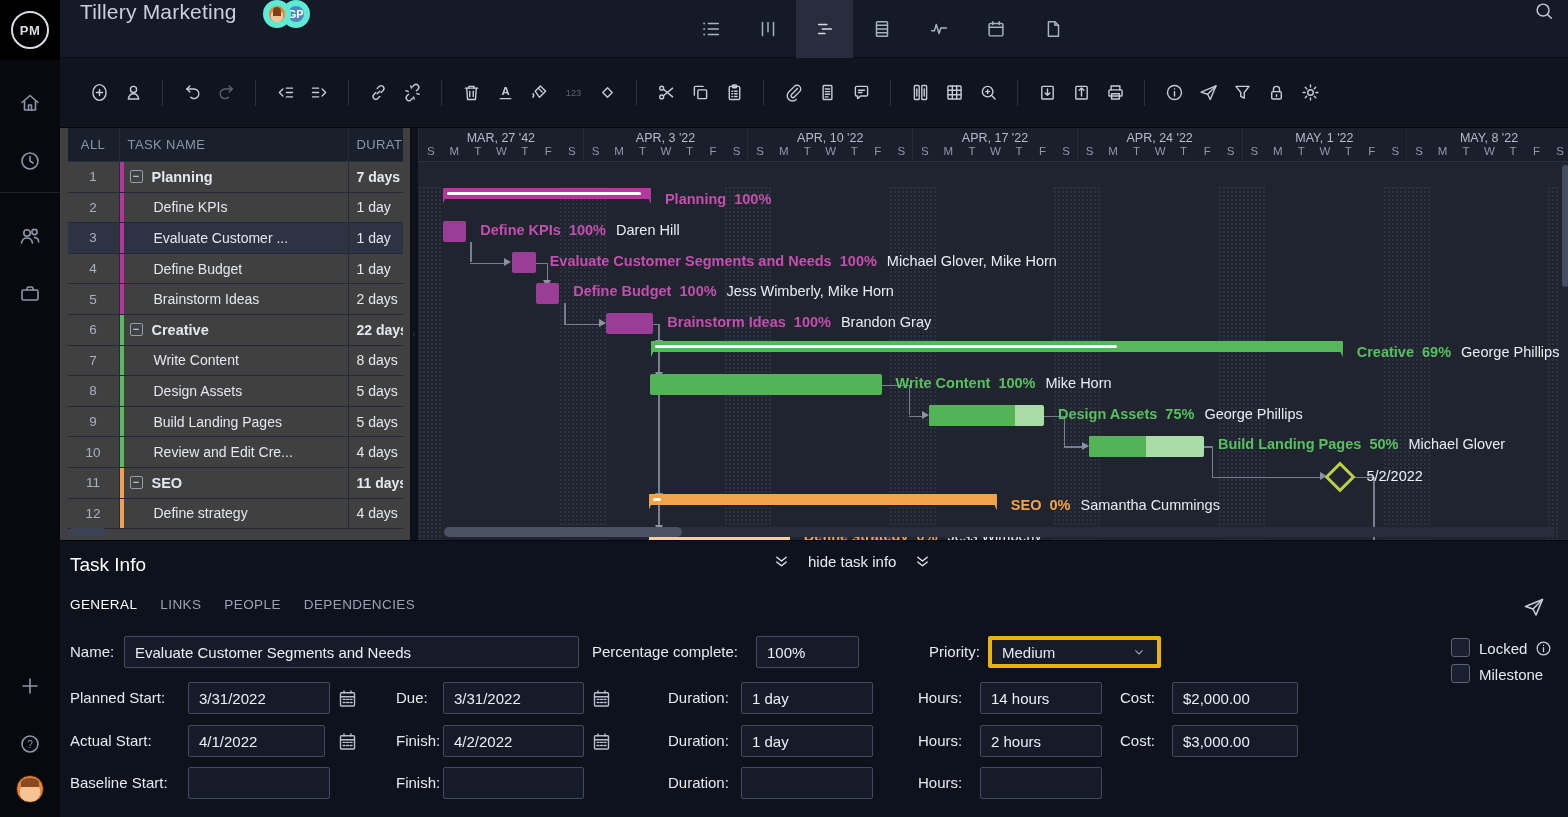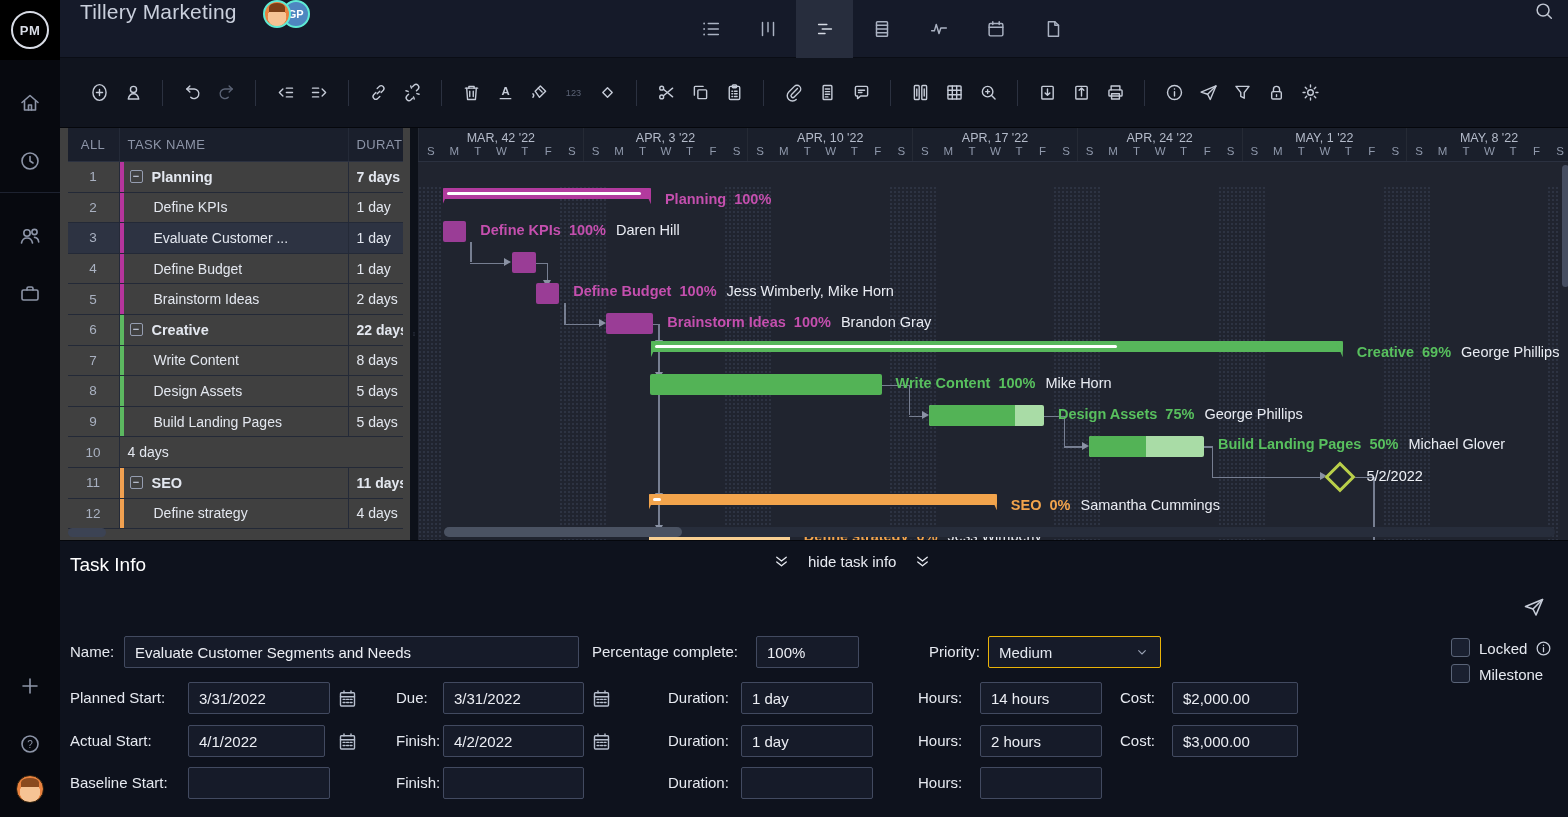--- a/index.html
+++ b/index.html
@@ -18,21 +18,21 @@
   .rail .icn { width:24px; height:24px; }
   .rail-avatar { width:28px; height:28px; border-radius:50%; background:radial-gradient(circle at 50% 62%, #f6c394 0 48%, #e9823f 50%);
     margin:16px 0 14px; border:1px solid #33240f; position:relative; overflow:hidden;}
   .rail-avatar:before{content:"";position:absolute;left:4px;right:4px;top:2px;height:9px;border-radius:50% 50% 0 0;background:#8a4a1f;}
 
   
   .main { display:flex; flex-direction:column; }
   .topbar { height:58px; background:#151a29; display:flex; align-items:flex-start; position:relative; border-bottom:1px solid #0a0d15;}
   .title { color:#c9cfdc; font-size:21px; margin-left:20px; letter-spacing:.2px; }
   .avatars { display:flex; margin-left:26px; }
-  .av { width:28px; height:28px; border-radius:50%; border:2px solid #5eead4; display:flex; align-items:center; justify-content:center; }
+  .av { width:28px; height:28px; border-radius:50%; border:6px solid #5eead4; display:flex; align-items:center; justify-content:center; }
   .av1 { background:radial-gradient(circle at 50% 62%, #f6c394 0 48%, #e9823f 50%); position:relative; overflow:hidden;}
   .av1:before{content:"";position:absolute;left:4px;right:4px;top:1px;height:9px;border-radius:50% 50% 0 0;background:#7d4017;}
   .av2 { background:#4e86c0; color:#fff; font-size:11px; font-weight:bold; margin-left:-9px; }
   .views { position:absolute; left:622px; top:0; height:58px; display:flex; align-items:center; }
   .view-btn { width:57px; height:58px; display:flex; align-items:center; justify-content:center; color:#aab2c2; cursor:pointer;}
   .view-btn.active { background:#272d3d; color:#d5dae4; }
   .view-btn .icn { width:22px; height:22px; }
   .search-btn { position:absolute; right:16px; color:#c2c8d4; cursor:pointer; }
   .search-btn .icn{ width:22px; height:22px;}
 
@@ -104,21 +104,21 @@
   .hidectl .icn { width:19px; height:19px; }
   .hidectl span { font-size:15px; }
   .ptabs { position:absolute; left:10px; top:56px; display:flex; gap:23px; font-size:13.5px; letter-spacing:.4px; color:#99a1b2;}
   .ptab { cursor:pointer; }
   .ptab.active { color:#fff; }
   .p-plane { position:absolute; left:1462px; top:54px; color:#c7cdd9; cursor:pointer;}
   .p-plane .icn { width:24px; height:24px;}
   .flabel { position:absolute; font-size:15px; color:#e6e9f0; white-space:nowrap;}
   .finput { position:absolute; height:32px; background:#161b29; border:1px solid #424a60; border-radius:2px;
     color:#eceef4; font-size:15px; padding:0 10px; font-family:"Liberation Sans",sans-serif; outline:none;}
-  .fselect { position:absolute; height:32px; background:#161b29; border:1px solid #eab308; border-radius:2px;
+  .fselect { position:absolute; height:32px; background:#161b29; border:4px solid #eab308; border-radius:2px;
     display:flex; align-items:center; justify-content:space-between; padding:0 10px; font-size:15px; cursor:pointer;}
   .fselect .icn { width:16px; height:16px; color:#9aa2b4;}
   .calbtn { position:absolute; width:22px; height:22px; color:#b7bfce; background:none; border:none; cursor:pointer;}
   .calbtn .icn { width:21px; height:21px;}
   .cb { position:absolute; width:19px; height:19px; background:#1a2030; border:1px solid #5a6478; border-radius:3px; cursor:pointer;}
   .p-info { position:absolute; color:#c9cfdb; cursor:pointer;}
   .p-info .icn{ width:19px; height:19px;}
   .icn { display:block; }
 </style>
 </head>
@@ -510,20 +510,24 @@
             <div class="trow">
               <div class="c-num">9</div>
               <div class="c-name">
                 <span class="stripe green"></span>
                 <span class="tname">Build Landing Pages</span>
               </div>
               <div class="c-dur">5 days</div>
             </div>
             <div class="trow">
               <div class="c-num">10</div>
+              <div class="c-name">
+                <span class="stripe green"></span>
+                <span class="tname">Review and Edit Cre...</span>
+              </div>
               <div class="c-dur">4 days</div>
             </div>
             <div class="trow parent">
               <div class="c-num">11</div>
               <div class="c-name">
                 <span class="stripe orange"></span>
                 <span class="tname"><span class="collapse-box">−</span>SEO</span>
               </div>
               <div class="c-dur">11 days</div>
             </div>
@@ -543,21 +547,21 @@
           <svg class="icn" viewBox="0 0 24 24" fill="none" stroke="currentColor">
             <circle cx="12" cy="7" r="1.3" fill="currentColor" stroke="none"></circle>
             <circle cx="12" cy="12" r="1.3" fill="currentColor" stroke="none"></circle>
             <circle cx="12" cy="17" r="1.3" fill="currentColor" stroke="none"></circle>
           </svg>
         </div>
 
       <div class="gantt">
         <div class="g-head" id="ghead">
             <div class="g-week" style="width:164.71428571428572px">
-              <div class="g-wlabel">MAR, 42 '22</div>
+              <div class="g-wlabel">MAR, 27 '42</div>
               <div class="g-days">
                 <div class="g-day" style="width:23.53061224489796px">S</div>
                 <div class="g-day" style="width:23.53061224489796px">M</div>
                 <div class="g-day" style="width:23.53061224489796px">T</div>
                 <div class="g-day" style="width:23.53061224489796px">W</div>
                 <div class="g-day" style="width:23.53061224489796px">T</div>
                 <div class="g-day" style="width:23.53061224489796px">F</div>
                 <div class="g-day" style="width:23.53061224489796px">S</div>
               </div>
             </div>
@@ -645,20 +649,21 @@
             <div class="weekend" style="left:1129.4693877551022px;width:23.53061224489796px"></div>
             <div class="gsum" style="left:24.70714285714286px;top:2.3000000000000007px;width:208.24591836734695px;background:#b23a9e">
               <span class="wing l" style="background:#b23a9e"></span>
               <span class="wing r" style="background:#b23a9e"></span>
               <span class="gstripe" style="width:193.99854081632654px"></span>
             </div>
             <div class="glabel" style="left:246.9530612244898px;top:5.300000000000001px;color:#c44fae"><b>Planning</b>&nbsp;&nbsp;<b>100%</b></div>
             <div class="gbar" style="left:24.70714285714286px;top:35.400000000000006px;width:23.53061224489796px;background:#9a3d96"></div>
             <div class="glabel" style="left:62.23775510204082px;top:35.900000000000006px;color:#c44fae"><b>Define KPIs</b>&nbsp;&nbsp;<b>100%</b><span class="who">Daren Hill</span></div>
             <div class="gbar" style="left:94.12244897959184px;top:66px;width:23.53061224489796px;background:#9a3d96"></div>
+            <div class="glabel" style="left:131.6530612244898px;top:66.5px;color:#c44fae"><b>Evaluate Customer Segments and Needs</b>&nbsp;&nbsp;<b>100%</b><span class="who">Michael Glover, Mike Horn</span></div>
             <div class="gbar" style="left:117.65306122448979px;top:96.60000000000001px;width:23.53061224489796px;background:#9a3d96"></div>
             <div class="glabel" style="left:155.18367346938774px;top:97.10000000000001px;color:#c44fae"><b>Define Budget</b>&nbsp;&nbsp;<b>100%</b><span class="who">Jess Wimberly, Mike Horn</span></div>
             <div class="gbar" style="left:188.24489795918367px;top:127.20000000000002px;width:47.06122448979592px;background:#9a3d96"></div>
             <div class="glabel" style="left:249.30612244897958px;top:127.70000000000002px;color:#c44fae"><b>Brainstorm Ideas</b>&nbsp;&nbsp;<b>100%</b><span class="who">Brandon Gray</span></div>
             <div class="gsum" style="left:232.9530612244898px;top:155.3px;width:691.8px;background:#57b75b">
               <span class="wing l" style="background:#57b75b"></span>
               <span class="wing r" style="background:#57b75b"></span>
               <span class="gstripe" style="width:462.424px"></span>
             </div>
             <div class="glabel" style="left:938.7530612244898px;top:158.3px;color:#58c05e"><b>Creative</b>&nbsp;&nbsp;<b>69%</b><span class="who">George Phillips</span></div>
@@ -728,20 +733,26 @@
             </svg>
           </span>
         <span>hide task info</span>
         <span id="chev2">
             <svg class="icn" viewBox="0 0 24 24" fill="none" stroke="currentColor" stroke-width="1.6" stroke-linecap="round" stroke-linejoin="round">
               <path d="M6 6.5l6 5 6-5"></path>
               <path d="M6 12.5l6 5 6-5"></path>
             </svg>
           </span>
       </div>
+      <div class="ptabs" id="ptabs">
+          <span class="ptab active">GENERAL</span>
+          <span class="ptab">LINKS</span>
+          <span class="ptab">PEOPLE</span>
+          <span class="ptab">DEPENDENCIES</span>
+        </div>
       <div class="p-plane" id="pplane">
           <svg class="icn" viewBox="0 0 24 24" fill="none" stroke="currentColor" stroke-width="1.6" stroke-linecap="round" stroke-linejoin="round">
             <path d="M3.5 11.5 20.5 4.5 14 20l-3-6z"></path>
             <path d="M11 14l9.5-9.5"></path>
           </svg>
         </div>
 
       <span class="flabel" style="left:10px;top:102px">Name:</span>
       <input class="finput" style="left: 64px; top: 95px; width: 455px;" readonly="" value="Evaluate Customer Segments and Needs">
       <span class="flabel" style="left:532px;top:102px">Percentage complete:</span>

